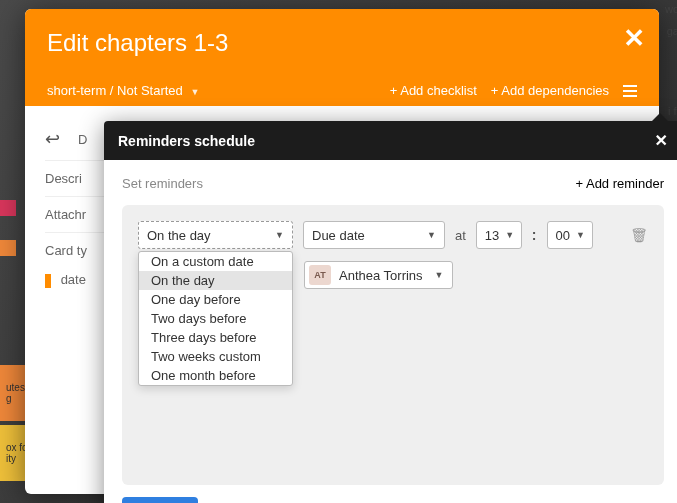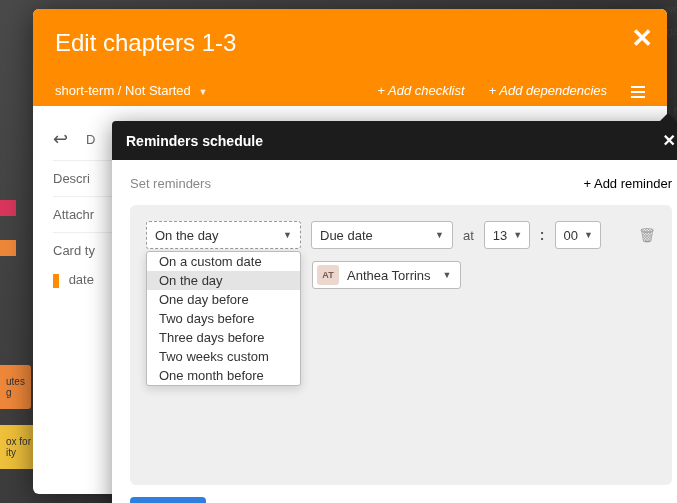--- a/index.html
+++ b/index.html
@@ -1,35 +1,34 @@
 <!DOCTYPE html>
 <html><head>
 <meta charset="utf-8">
 <style>
   * { box-sizing: border-box; margin: 0; padding: 0; font-family: Arial, sans-serif; }
   body { width: 677px; height: 503px; background: #3a3a3a; overflow: hidden; position: relative; }
   .bg-noise { position: absolute; inset: 0; background: linear-gradient(135deg,#4a4a4a 0%, #2a2a2a 100%); }
   .bg-strip { position:absolute; left:0; background:#ff8c00; width:16px; }
-  .bg-tag   { position:absolute; left:0; padding:11px 6px; font-size:10px; color:#333; border-radius:0 3px 3px 0; }
+  .bg-tag   { position:absolute; left:0; padding:17px 6px; font-size:10px; color:#333; border-radius:0 3px 3px 0; }
 
   .modal {
     position: absolute; left: 25px; top: 9px; width: 634px; height: 485px;
     background: #fff; border-radius: 6px; box-shadow: 0 4px 30px rgba(0,0,0,0.5);
     overflow: visible;
-    margin-left: 8px;
   }
   .modal-header {
     background: #ff8c00; color:#fff; padding: 20px 22px 8px 22px;
     border-radius: 6px 6px 0 0; position: relative;
   }
   .modal-title { font-size: 24px; font-weight: 400; color:#fff; }
   .modal-close { position:absolute; right:14px; top:14px; color:#fff; font-size:26px; font-weight:bold; cursor:pointer; }
   .modal-sub   { display:flex; justify-content:space-between; align-items:center; margin-top:26px; font-size:13px; color:#fff; }
   .crumb-caret { font-size:9px; margin-left:4px; opacity:.85; }
-  .sub-actions { display:flex; gap:24px; align-items:flex-end;font-style:italic; }
+  .sub-actions { display:flex; gap:14px; align-items:center; }
   .sub-actions span { cursor:pointer; }
   .hamburger { display:flex; flex-direction:column; gap:3px; }
   .hamburger i{ display:block; width:14px; height:2px; background:#fff; }
 
   .modal-body { padding: 12px 20px; font-size:13px; color:#666; }
   .body-row { display:flex; align-items:center; gap:18px; padding:10px 0; border-bottom:1px solid #eee; }
   .body-row:last-of-type{ border-bottom:none; }
   .back-arrow { font-size:18px; color:#555; cursor:pointer; }
   .orange-bar { width:6px; height:14px; background:#ff8c00; display:inline-block; margin-right:6px; vertical-align:middle;}
 

